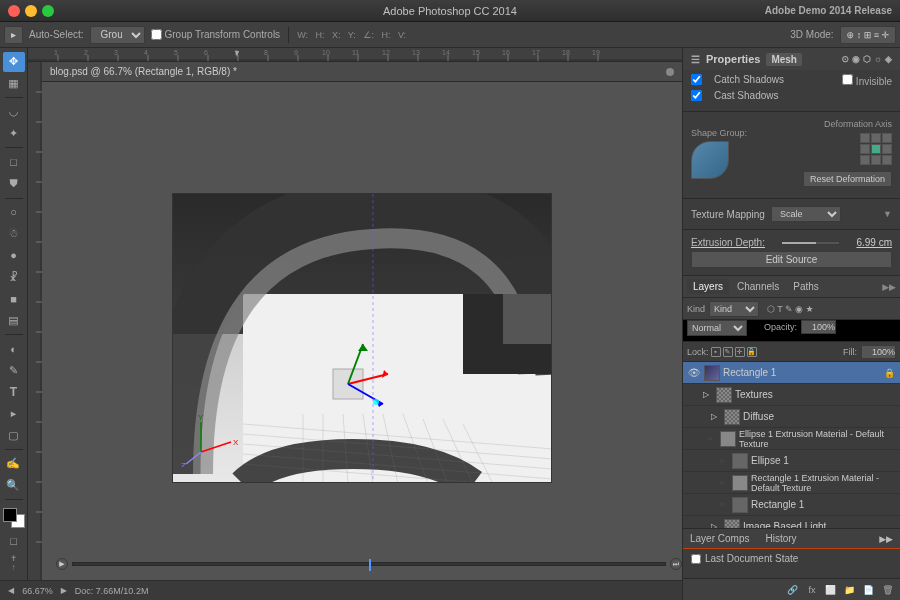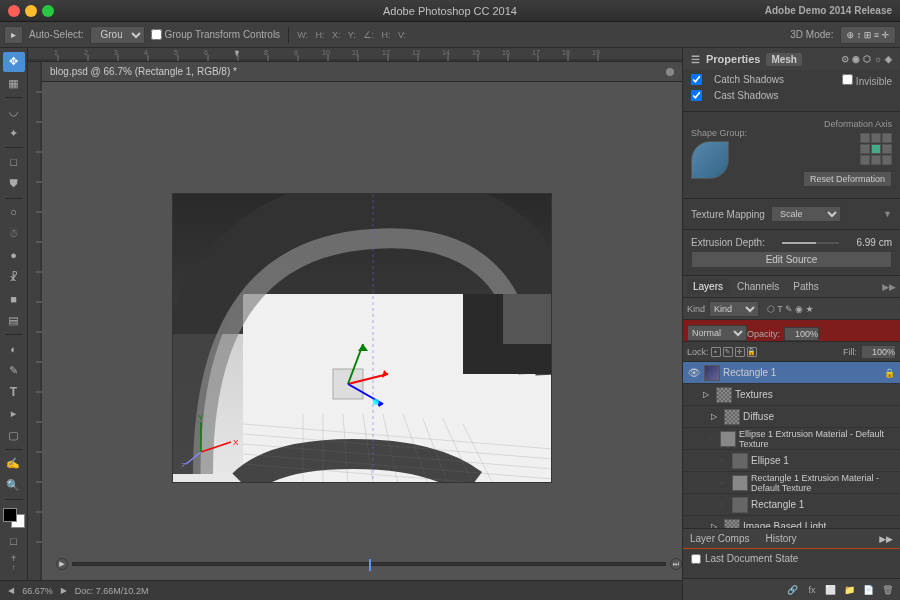--- a/index.html
+++ b/index.html
@@ -335,21 +335,21 @@
       margin-top: 2px;
     }
     .prop-divider {
       height: 1px; background: #2a2a2a;
       margin: 3px 0;
     }
     .texture-row {
       display: flex; align-items: center; gap: 6px;
     }
     .extrusion-row {
-      display: flex; align-items: center; gap: 16px;
+      display: flex; align-items: center; gap: 16px; text-decoration: underline;
     }
     .extrusion-val {
       font-size: 10px; color: #ccc;
       margin-left: auto;
     }
     .progress-bar-container {
       height: 4px; background: #555;
       border: 1px solid #3a3a3a;
       flex: 1;
     }
@@ -866,21 +866,21 @@
     </div>
 
     <div class="layers-options">
       <span style="font-size:9px;color:#aaa;">Kind</span>
       <select class="layers-kind-select">
         <option>Kind</option>
       </select>
       <span style="font-size:9px;color:#aaa;margin-left:4px;">⬡ T ✎ ◉ ★</span>
     </div>
 
-    <div style="height:22px;background:#7f1d1d;border-bottom:1px solid #2a2a2a;display:flex;align-items:flex-end;padding:0 4px;gap:0;">
+    <div style="height:22px;background:#000000;border-bottom:1px solid #2a2a2a;display:flex;align-items:flex-start;padding:0 4px;gap:17px;">
       <select class="layers-mode-select">
         <option>Normal</option>
         <option>Multiply</option>
         <option>Screen</option>
       </select>
       <div class="opacity-row">
         <span>Opacity:</span>
         <input type="text" class="opacity-input" value="100%" style="">
       </div>
     </div>

